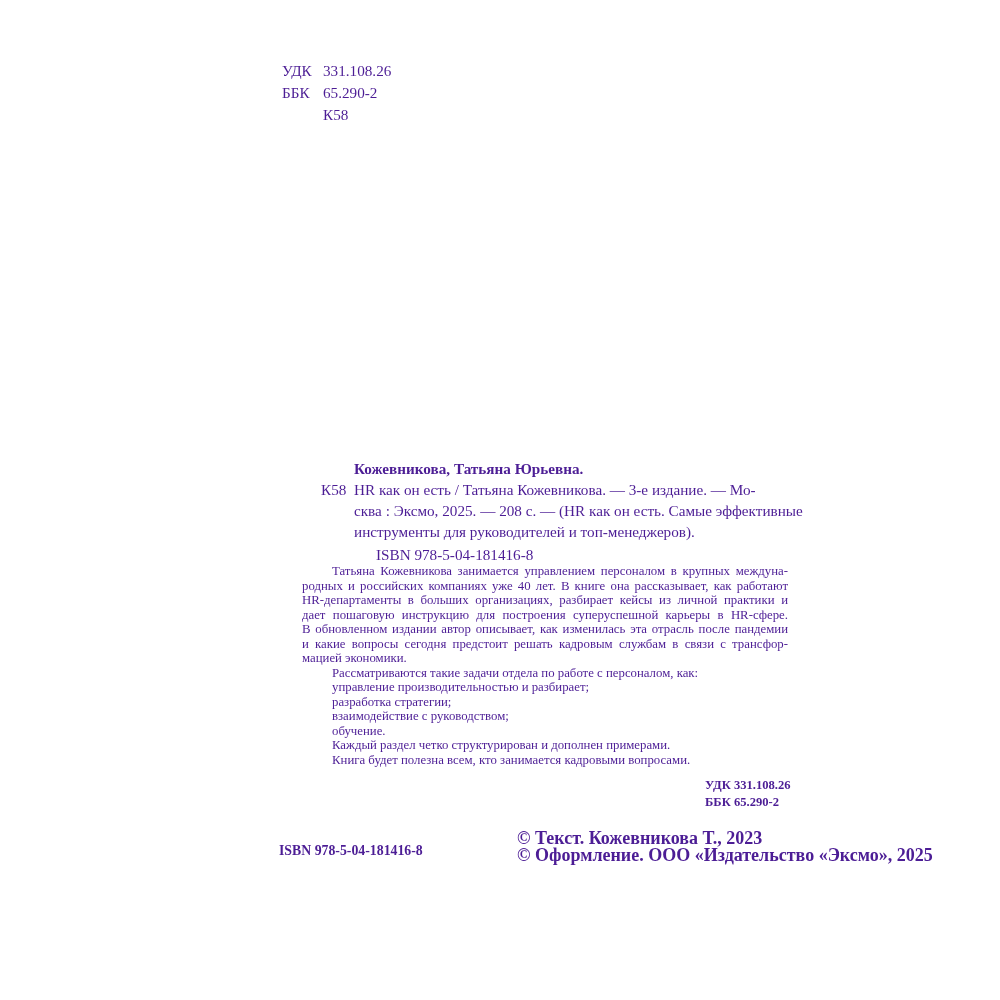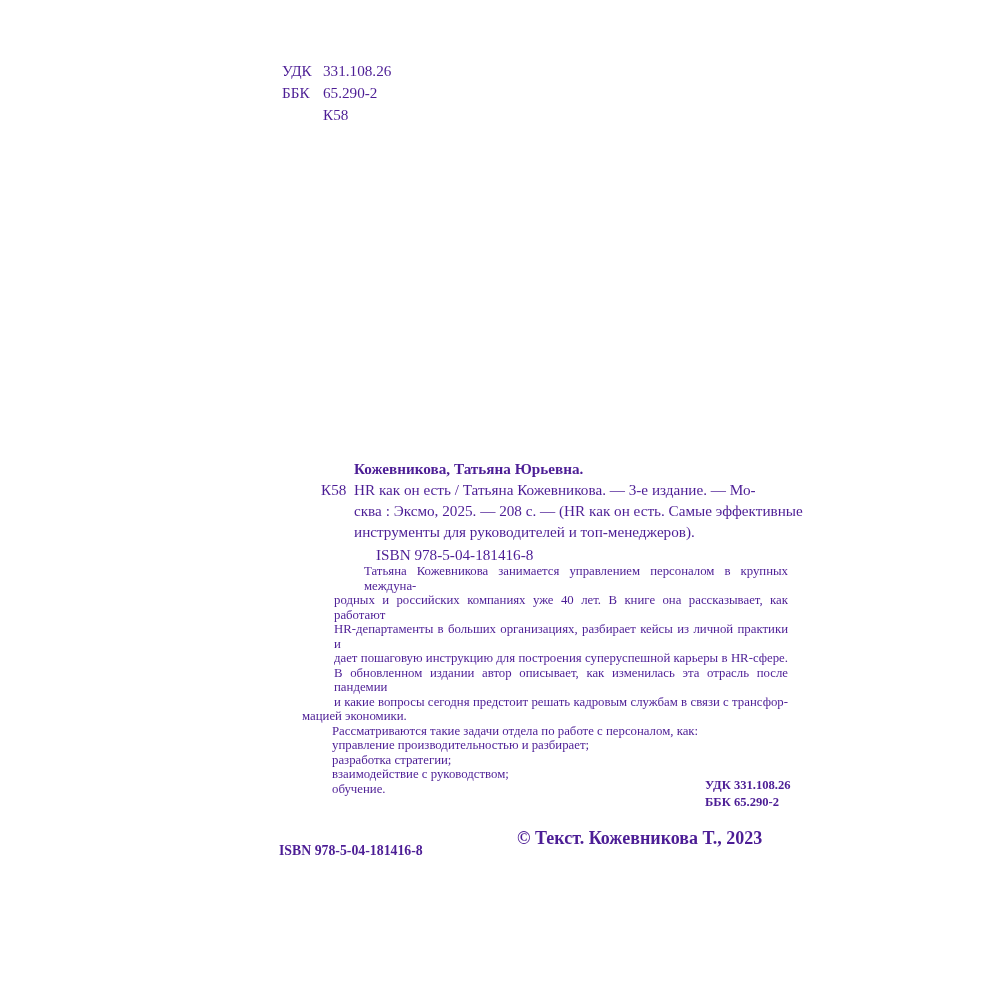--- a/index.html
+++ b/index.html
@@ -70,21 +70,20 @@
     left: 302px;
     top: 564px;
     width: 486px;
     font-size: 12.8px;
     line-height: 14.5px;
   }
   .apara > div:first-child { padding-left: 30px; }
   .apara > div:not(:last-child) {
     text-align: justify;
     text-align-last: justify;
-    margin-left: 32px;
   }
   .plain-lines > div { padding-left: 30px; }
 
   
   .bottom-codes {
     position: absolute;
     left: 705px;
     top: 777px;
     font-weight: bold;
     font-size: 12.6px;
@@ -153,25 +152,30 @@
       </div>
     <div class="plain-lines">
       <div>Рассматриваются такие задачи отдела по работе с персоналом, как:</div>
     </div>
     <div class="plain-lines">
         <div>управление производительностью и разбирает;</div>
         <div>разработка стратегии;</div>
         <div>взаимодействие с руководством;</div>
         <div>обучение.</div>
       </div>
+    <div class="plain-lines">
+        <div>Каждый раздел четко структурирован и дополнен примерами.</div>
+        <div>Книга будет полезна всем, кто занимается кадровыми вопросами.</div>
+      </div>
   </div>
 
   <div class="bottom-codes">
     <div>УДК 331.108.26</div>
     <div>ББК 65.290-2</div>
   </div>
 
   <div class="footer-isbn">ISBN 978-5-04-181416-8</div>
   <div class="footer-copy">
       <div>© Текст. Кожевникова Т., 2023</div>
+      <div>© Оформление. ООО «Издательство «Эксмо», 2025</div>
     </div>
 
 </div>
 
 </body></html>

